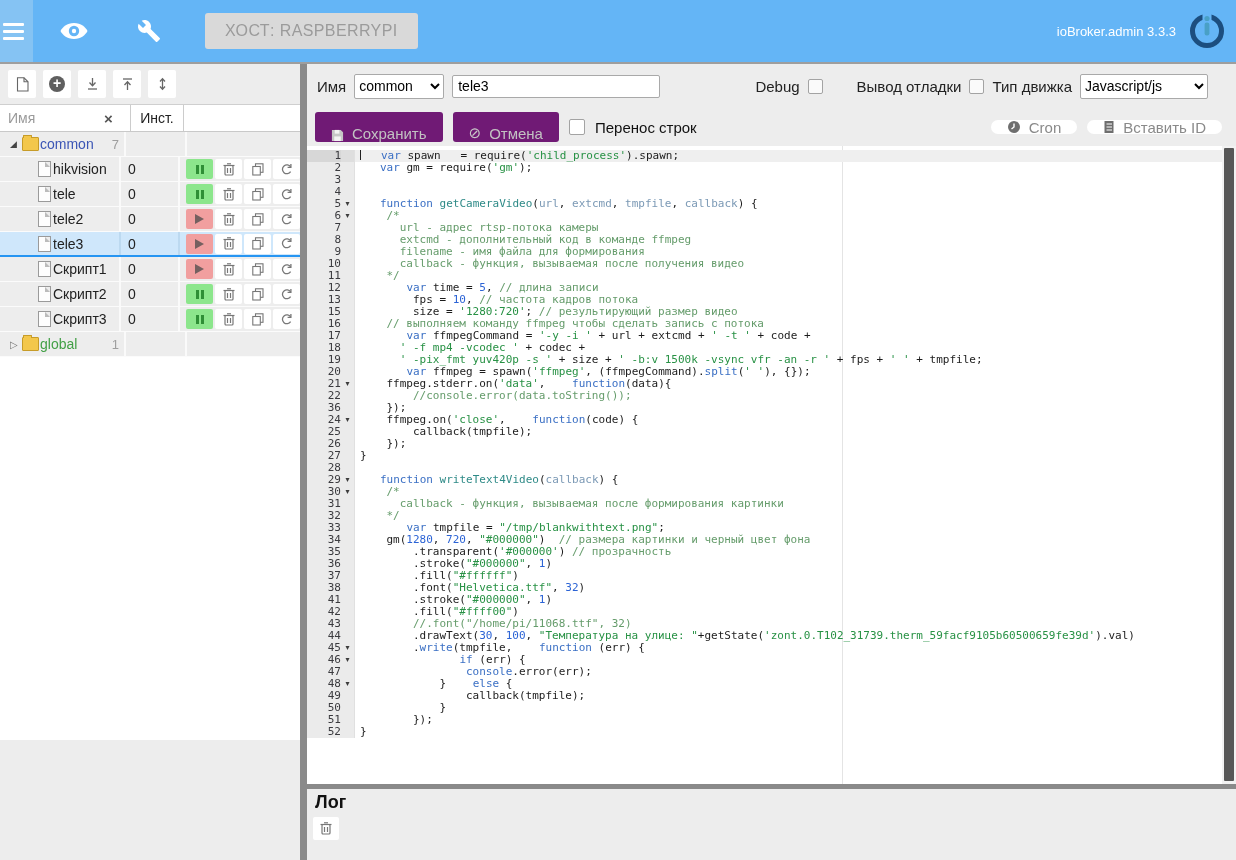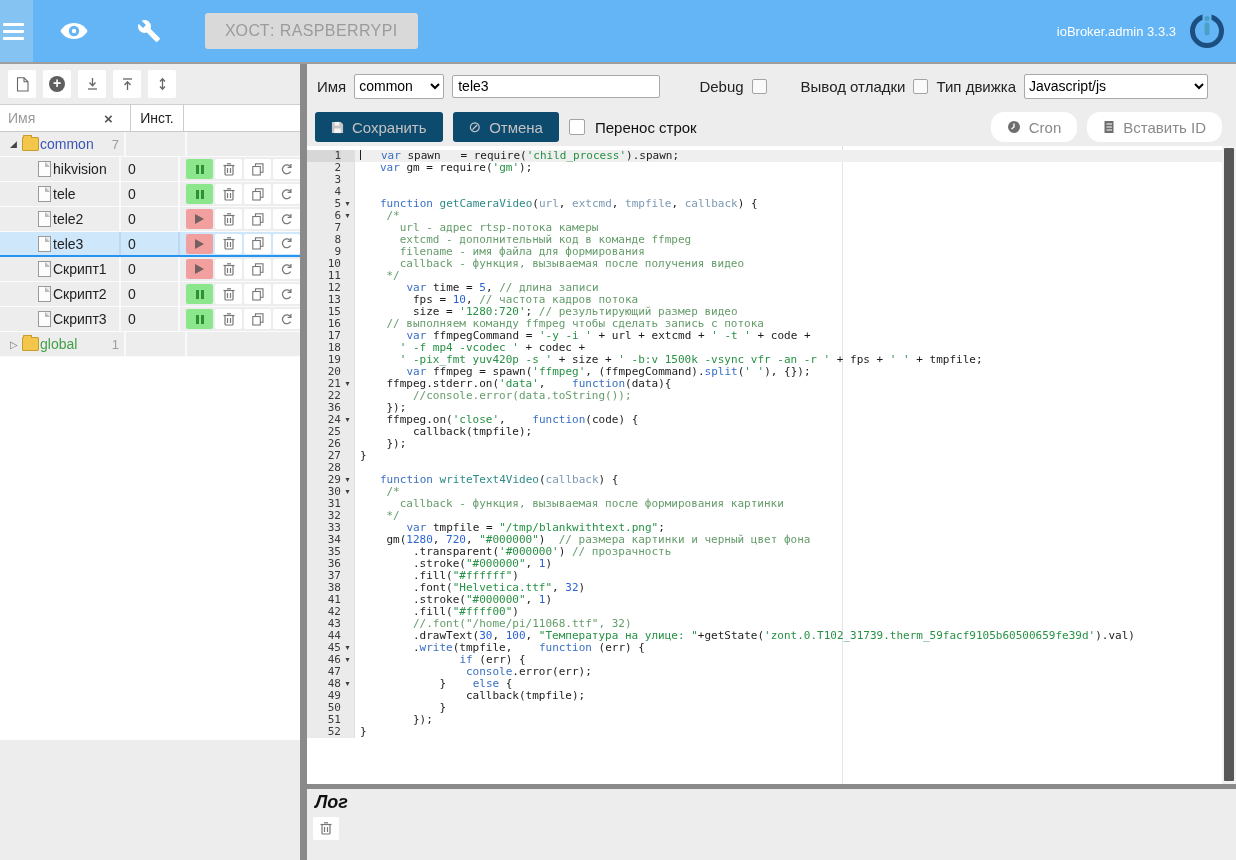--- a/index.html
+++ b/index.html
@@ -51,22 +51,22 @@
   .pbar{width:3px;height:9px;background:#2f8f36;display:inline-block;}
   .play-tri{width:0;height:0;border-left:9px solid #756060;border-top:5px solid transparent;border-bottom:5px solid transparent;display:inline-block;}
   
   .right{flex:1;display:flex;flex-direction:column;min-width:0;}
   .hrow1{height:44px;display:flex;align-items:center;padding:0 28px 0 10px;gap:8px;font-size:15px;}
   .hrow1 select,.hrow2 select{font-family:"Liberation Sans",sans-serif;font-size:14px;height:25px;border:1px solid #a9a9a9;background:#fff;border-radius:2px;}
   .nameinput{width:196px;height:21px;border:1px solid #a9a9a9;border-radius:2px;font-size:14px;padding:0 5px;font-family:"Liberation Sans",sans-serif;}
   .spacer{flex:1;}
   .cb{width:13px;height:13px;border:1px solid #a3a3a3;border-radius:2px;background:#fafafa;display:inline-block;cursor:pointer;flex:none;}
   .hrow2{height:38px;display:flex;align-items:center;padding:0 14px 0 8px;gap:10px;}
-  .btn-dis{height:30px;padding:0 16px;border:none;border-radius:3px;background:#0c4a6e;color:#c2c2c2;font-size:15px;display:flex;align-items:center;gap:8px;cursor:default;font-family:"Liberation Sans",sans-serif;}
-  .btn-lite{height:30px;padding:0 16px;border:none;border-radius:13px;background:#fff;color:#8a8a8a;font-size:15px;display:flex;align-items:center;gap:8px;cursor:pointer;font-family:"Liberation Sans",sans-serif;}
+  .btn-dis{height:30px;padding:0 16px;border:none;border-radius:3px;background:#701a75;color:#c2c2c2;font-size:15px;display:flex;align-items:flex-end;gap:8px;cursor:default;font-family:"Liberation Sans",sans-serif;}
+  .btn-lite{height:14px;padding:0 16px;border:none;border-radius:13px;background:#fff;color:#8a8a8a;font-size:15px;display:flex;align-items:center;gap:8px;cursor:pointer;font-family:"Liberation Sans",sans-serif;}
   .wraplbl{font-size:15px;color:#111;}
   .nocheck{color:#c9c9c9;font-size:15px;}
   
   .editor{flex:1;background:#fff;position:relative;overflow:hidden;font-family:"DejaVu Sans Mono","Liberation Mono",monospace;font-size:11px;line-height:12px;}
   .ruler{position:absolute;left:535px;top:0;bottom:0;width:1px;background:#e4e4e4;}
   .vsb-track{position:absolute;right:0;top:0;bottom:0;width:14px;background:#f2f2f2;}
   .vsb-thumb{position:absolute;right:2px;top:2px;bottom:3px;width:10px;background:#575757;border-radius:1px;cursor:pointer;}
   .codelines{position:relative;padding-top:4px;}
   .cl{display:flex;height:12px;white-space:pre;}
   .ln{width:34px;text-align:right;background:#ebebeb;color:#3a3a3e;flex:none;}
@@ -75,21 +75,21 @@
   .cl.active .ln{background:#d7d7d7;}
   .cl.active .fd{background:#dedede;}
   .cl.active .cd{background:#efefef;}
   .caret{display:inline-block;width:1px;height:10px;background:#222;vertical-align:-1px;}
   .tk-k{color:#3a6fc4;margin-left:20px;} .tk-b{color:#3a6fc4;} .tk-f{color:#2e8a87;}
   .tk-p{color:#7b99b5;} .tk-s{color:#279144;} .tk-c{color:#659c6b;}
   .tk-n{color:#2b63d5;} .tk-t{color:#1c1c1c;}
   
   .hsplit{height:5px;background:#8a8a8a;}
   .log{height:71px;background:#ededed;padding-left:6px;}
-  .logtitle{font-size:18px;font-weight:bold;color:#111;margin:3px 0 4px 2px;font-style:italic;}
+  .logtitle{font-size:18px;font-weight:bold;color:#111;margin:3px 0 4px 2px;}
   .log .sq-btn{width:26px;height:23px;margin-bottom:3px;display:flex;}
 </style>
 </head>
 <body>
 
 <div class="topbar">
   <div class="burger">
     <span></span>
       <span></span>
       <span></span>
@@ -431,21 +431,21 @@
       <select style="width:90px;">
         <option>common</option>
       </select>
       <input class="nameinput" type="text" value="tele3" style="">
       <span class="spacer"></span>
       <span>Debug</span>
       <span class="cb" style="margin-right:26px;"></span>
       <span>Вывод отладки</span>
       <span class="cb" style="margin-right:0;"></span>
       <span>Тип движка</span>
-      <select style="width:184px;">
+      <select style="width:128px;">
         <option>Javascript/js</option>
       </select>
     </div>
     <div class="hrow2">
       <button class="btn-dis">
         <svg width="13" height="13" viewBox="0 0 14 14">
             <path d="M1 1 h9.5 L13 3.5 V13 H1 z" fill="#c6c6c6"></path>
             <rect x="3.5" y="8" width="7" height="5" fill="#f3f3f3"></rect>
             <rect x="4" y="1" width="5" height="4" fill="#f3f3f3"></rect>
           </svg>

